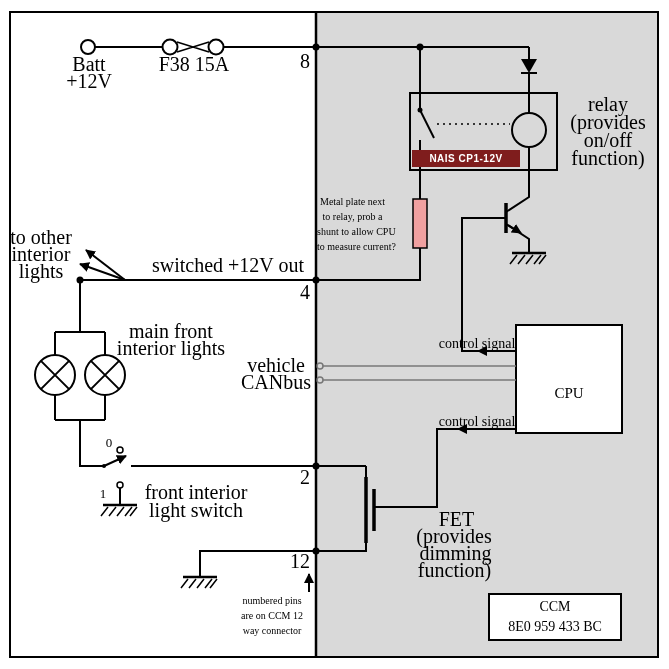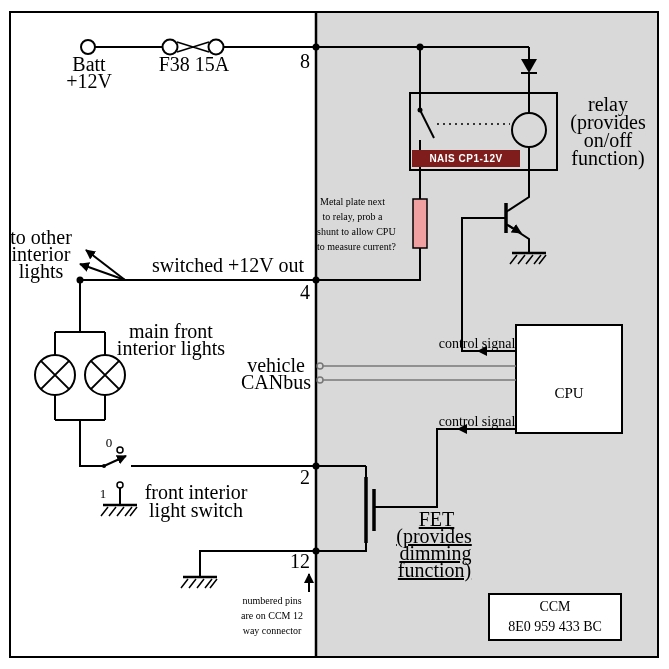--- a/index.html
+++ b/index.html
@@ -213,21 +213,21 @@
   <div class="cpu-box-label">CPU</div>
 
   <div class="lbl" style="left:102px;top:434px;width:14px;font-size:13px;">0</div>
   <div class="lbl" style="left:96px;top:485px;width:14px;font-size:13px;">1</div>
 
   <div class="lbl lh18" style="left:133px;top:483px;width:126px;">
     <div>front interior</div>
     <div>light switch</div>
   </div>
 
-  <div class="lbl left" style="left:389px;top:511px;width:90px;text-decoration:underline;">
+  <div class="lbl left" style="left:409px;top:511px;width:90px;">
     <div style="padding-left:5px;">FET</div>
     <div>(provides</div>
     <div style="padding-left:3px;">dimming</div>
     <div style="padding-left:1px;">function)</div>
   </div>
 
   <div class="lbl small" style="left:224px;top:593px;width:96px;">
     <div>numbered pins</div>
     <div>are on CCM 12</div>
     <div>way connector</div>

